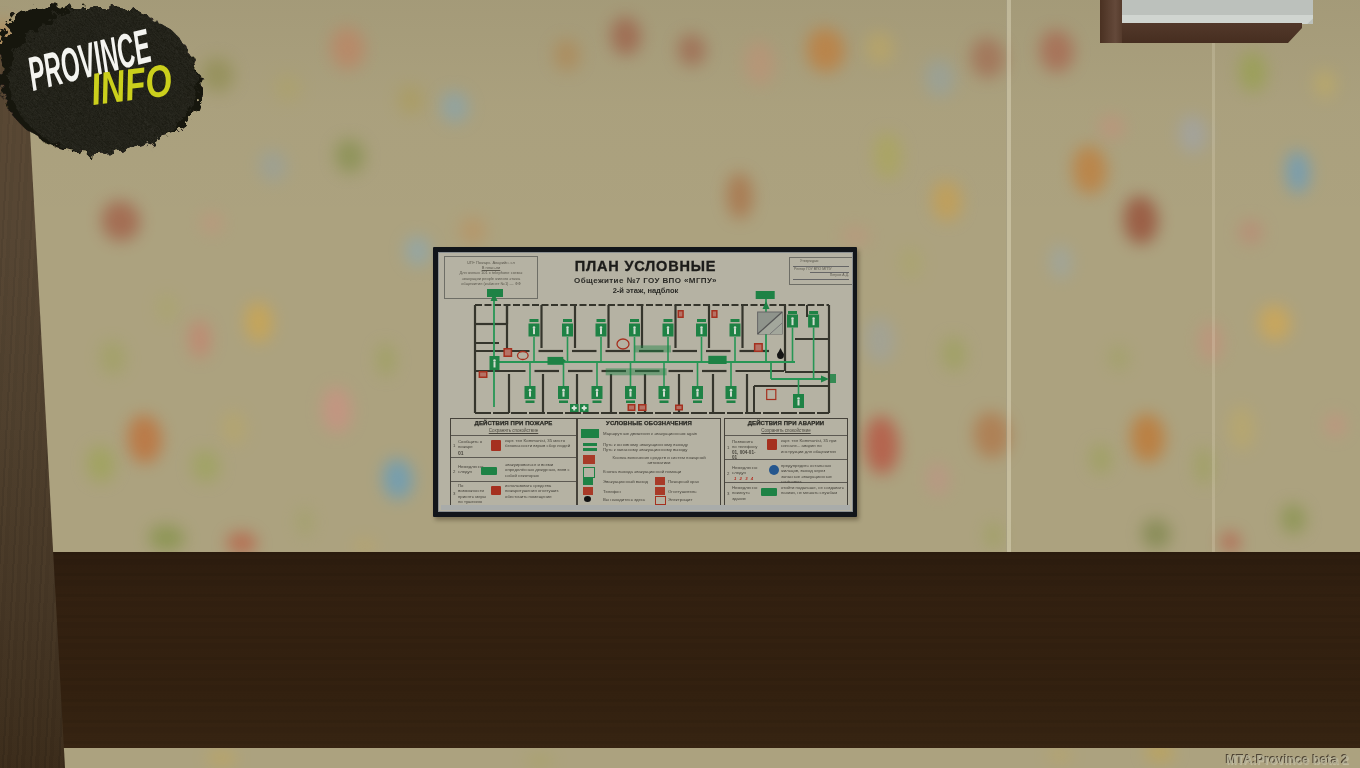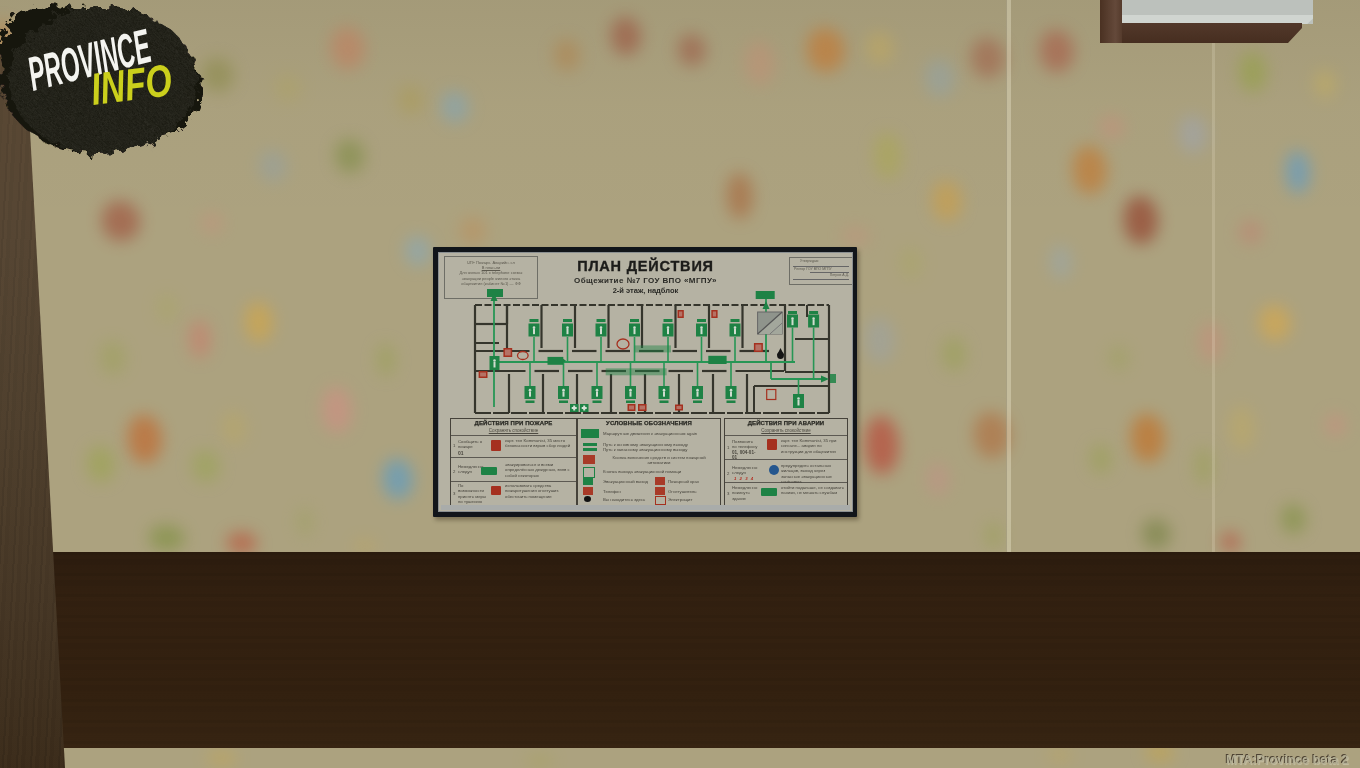--- a/index.html
+++ b/index.html
@@ -155,21 +155,21 @@
     <div id="seam2"></div>
   <div id="band"></div>
     <div id="bandtex"></div>
   <div id="shelfgray"></div>
     <div id="shelfbrown"></div>
   <div id="column"></div>
     <div id="coltex"></div>
   <div id="poster">
     <div id="paper">
     <div id="pcontent">
-      <div id="ptitle">ПЛАН ДЕЙСТВИЯ</div>
+      <div id="ptitle">ПЛАН УСЛОВНЫЕ</div>
       <div id="psub1">Общежитие №7 ГОУ ВПО «МГПУ»</div>
       <div id="psub2">2-й этаж, надблок</div>
       <div class="ibox" id="ibox1">ЧП» Пожарн. Аварийн. сл<br><span style="text-decoration:underline">В план-ли</span><br>Для жилых 101 х telephone схемы<br>эвакуации people жилого этажа<br>общежития (кабинет №1) — ФФ</div>
       <div class="ibox" id="ibox2">
             <div class="ln" style="top:8px"></div>
             <div class="ln" style="top:14px;left:20px"></div>
             <div class="ln" style="top:21px"></div>
             <span style="position:absolute;top:1px;left:10px;font-size:3.5px">Утверждаю</span>
             <span style="position:absolute;top:9px;left:4px;font-size:3.5px">Ректор ГОУ ВПО МГПУ</span>
             <span style="position:absolute;top:15px;right:3px;font-size:3.5px">Петров А.Д.</span>

